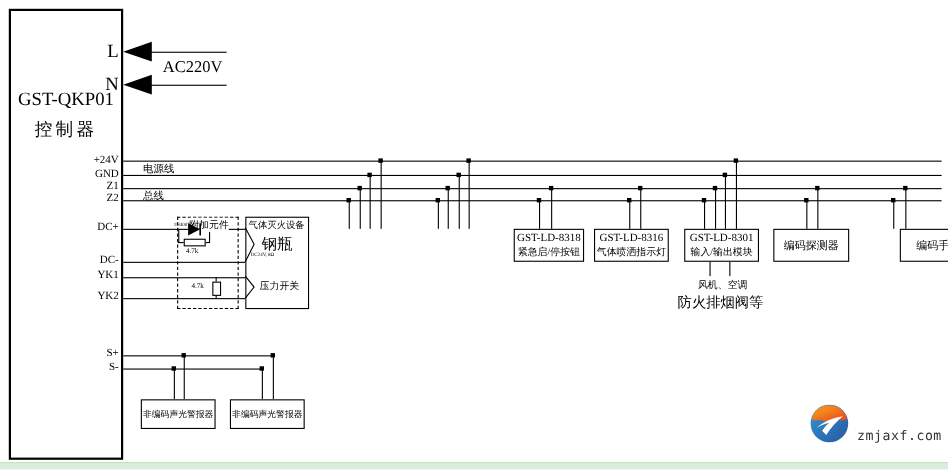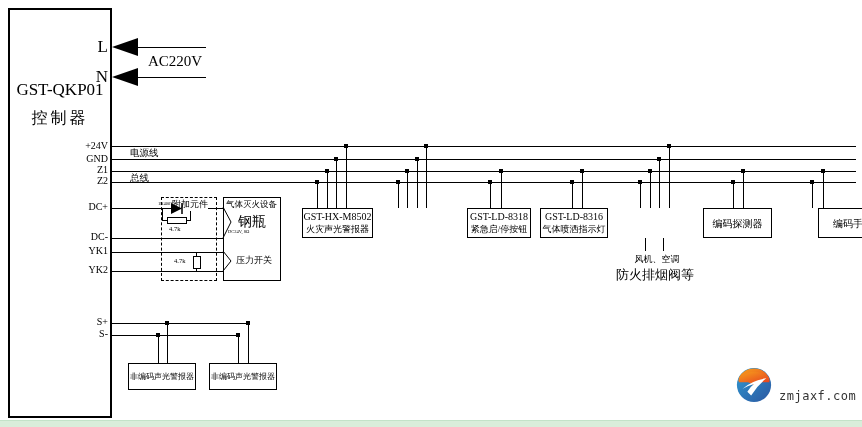--- a/index.html
+++ b/index.html
@@ -85,31 +85,31 @@
   <div class="lbl" style="left:169px; top:225px; font-size:6.5px;">4.7k</div>
   <div class="resistor" style="left:192.5px; top:256px; width:8px; height:13px;"></div>
   <div class="lbl" style="left:174px; top:257px; font-size:6.5px;">4.7k</div>
 
   <div class="solidbox" style="left:223px; top:197px; width:58px; height:84px; background:#fff;"></div>
   <div class="lbl" style="left:226px; top:199px; font-size:8.5px;">气体灭火设备</div>
   <div class="lbl" style="left:238px; top:213px; font-size:14px;">钢瓶</div>
   <div class="lbl tiny" style="left:228px; top:229px;">DC24V, 8Ω</div>
   <div class="lbl" style="left:236px; top:254px; font-size:9px;">压力开关</div>
 
-  <div class="devbox" style="left:302px; width:71px;">
-    <span class="model">GST-HX-M8502</span>
-    <span class="cname">火灾声光警报器</span>
-  </div>
   <div class="devbox" style="left:467px; width:64px;">
     <span class="model">GST-LD-8318</span>
     <span class="cname">紧急启/停按钮</span>
   </div>
   <div class="devbox" style="left:540px; width:68px;">
     <span class="model">GST-LD-8316</span>
     <span class="cname">气体喷洒指示灯</span>
+  </div>
+  <div class="devbox" style="left:622px; width:68px;">
+    <span class="model">GST-LD-8301</span>
+    <span class="cname">输入/输出模块</span>
   </div>
   <div class="devbox single" style="left:703px; width:69px;">
     <span>编码探测器</span>
   </div>
   <div class="devbox single" style="left:782px; width:70px;margin-left:36px;">
     <span>编码手报</span>
   </div>
 
   <div class="vline" style="left:317px; top:182px; height:26px;"></div>
   <div class="vline" style="left:327px; top:171px; height:37px;"></div>

